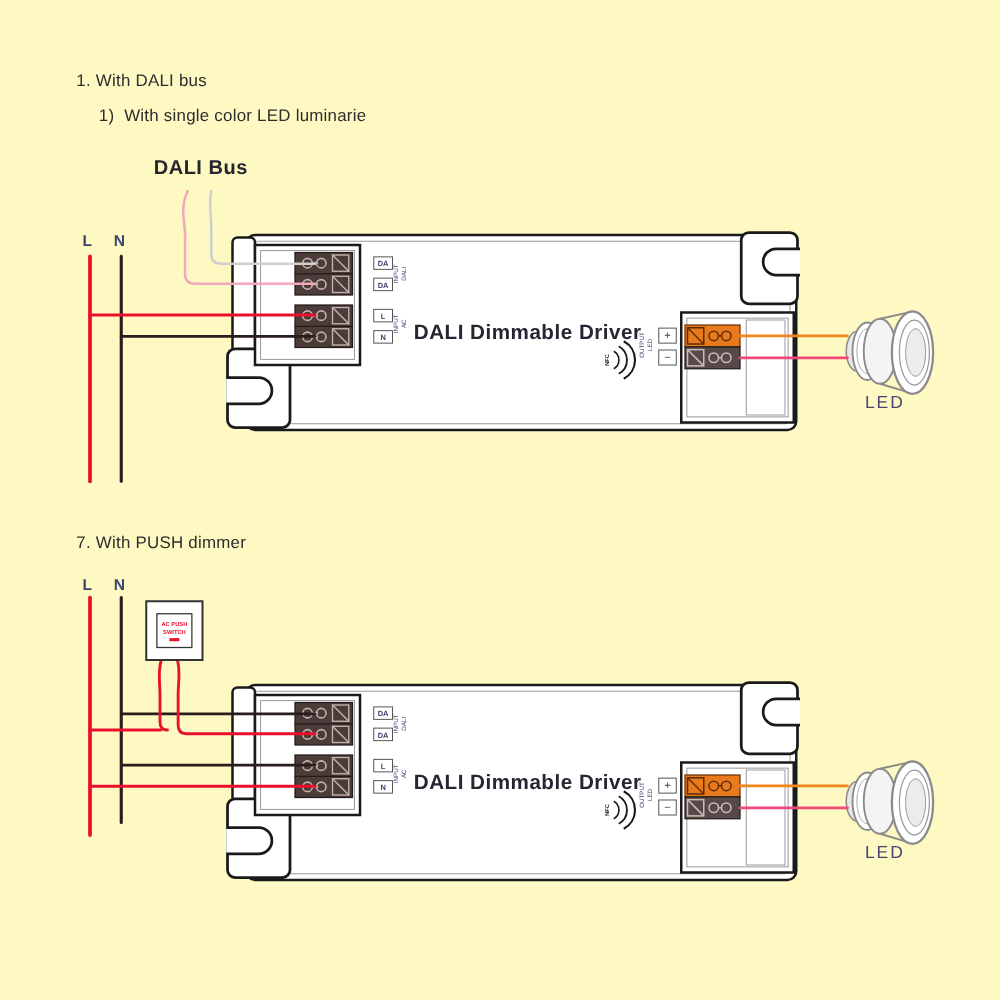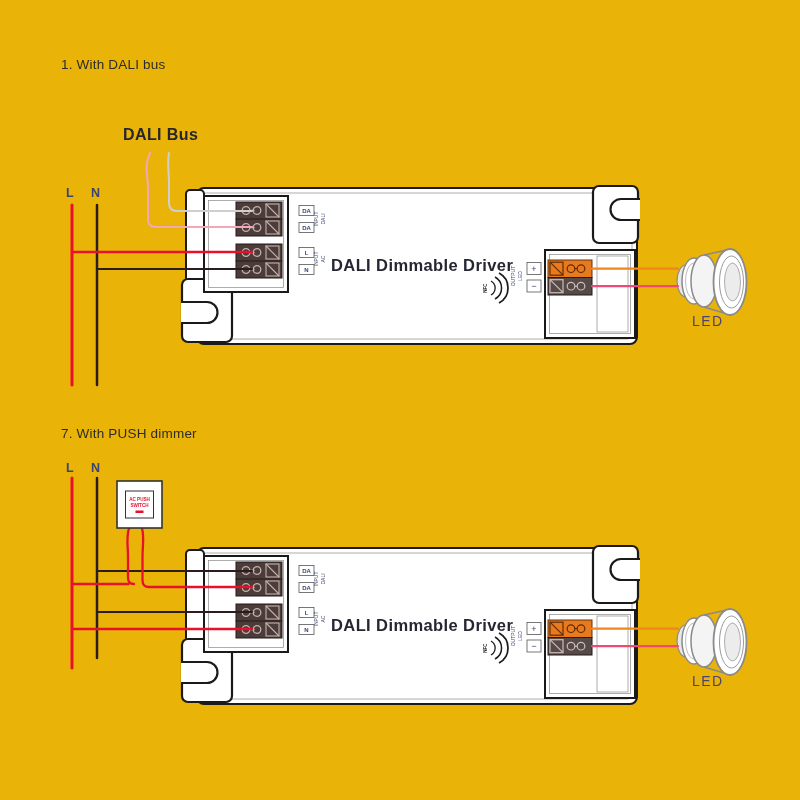--- a/index.html
+++ b/index.html
@@ -1,16 +1,16 @@
 <!DOCTYPE html>
 <html><head>
 <meta charset="utf-8">
 <style>
   html,body{margin:0;padding:0;background:#fff;}
-  .canvas{position:relative;width:800px;height:800px;background:#eab308;overflow:hidden;
+  .canvas{position:relative;width:800px;height:800px;background:#fef9c3;overflow:hidden;
           font-family:"Liberation Sans", sans-serif;}
   .canvas svg{position:absolute;left:0;top:0;}
   svg text{font-family:"Liberation Sans", sans-serif;}
   .txt{position:absolute;white-space:pre;}
   .heading{font-size:13.5px;color:#2c2c2c;letter-spacing:.2px;}
   .dali-bus{font-size:16px;font-weight:bold;color:#26262e;letter-spacing:.4px;}
   .ln-label{font-size:12.5px;font-weight:bold;color:#3b4470;}
   .led-cap{font-size:14px;color:#4a4273;letter-spacing:1.5px;}
 </style>
 </head>
@@ -180,20 +180,21 @@
   <g>
     <rect x="117" y="481" width="45" height="47" fill="#fff" stroke="#333" stroke-width="1.6"></rect>
     <rect x="125.5" y="491" width="28" height="27" fill="#fff" stroke="#333" stroke-width="1"></rect>
     <text x="139.5" y="501" font-size="4.6" font-weight="bold" text-anchor="middle" fill="#e8112d">AC PUSH</text>
     <text x="139.5" y="507" font-size="4.6" font-weight="bold" text-anchor="middle" fill="#e8112d">SWITCH</text>
     <rect x="135.5" y="510.5" width="8" height="2.5" fill="#e8112d"></rect>
   </g>
 </svg>
 
 <div class="txt heading" style="left:61px;top:57px;">1. With DALI bus</div>
+<div class="txt heading" style="left:79px;top:85px;">1)  With single color LED luminarie</div>
 <div class="txt dali-bus" style="left:123px;top:126px;">DALI Bus</div>
 <div class="txt ln-label" style="left:66px;top:186px;">L</div>
 <div class="txt ln-label" style="left:91px;top:186px;">N</div>
 <div class="txt led-cap" style="left:692px;top:313px;">LED</div>
 
 <div class="txt heading" style="left:61px;top:426px;">7. With PUSH dimmer</div>
 <div class="txt ln-label" style="left:66px;top:461px;">L</div>
 <div class="txt ln-label" style="left:91px;top:461px;">N</div>
 <div class="txt led-cap" style="left:692px;top:673px;">LED</div>
 

